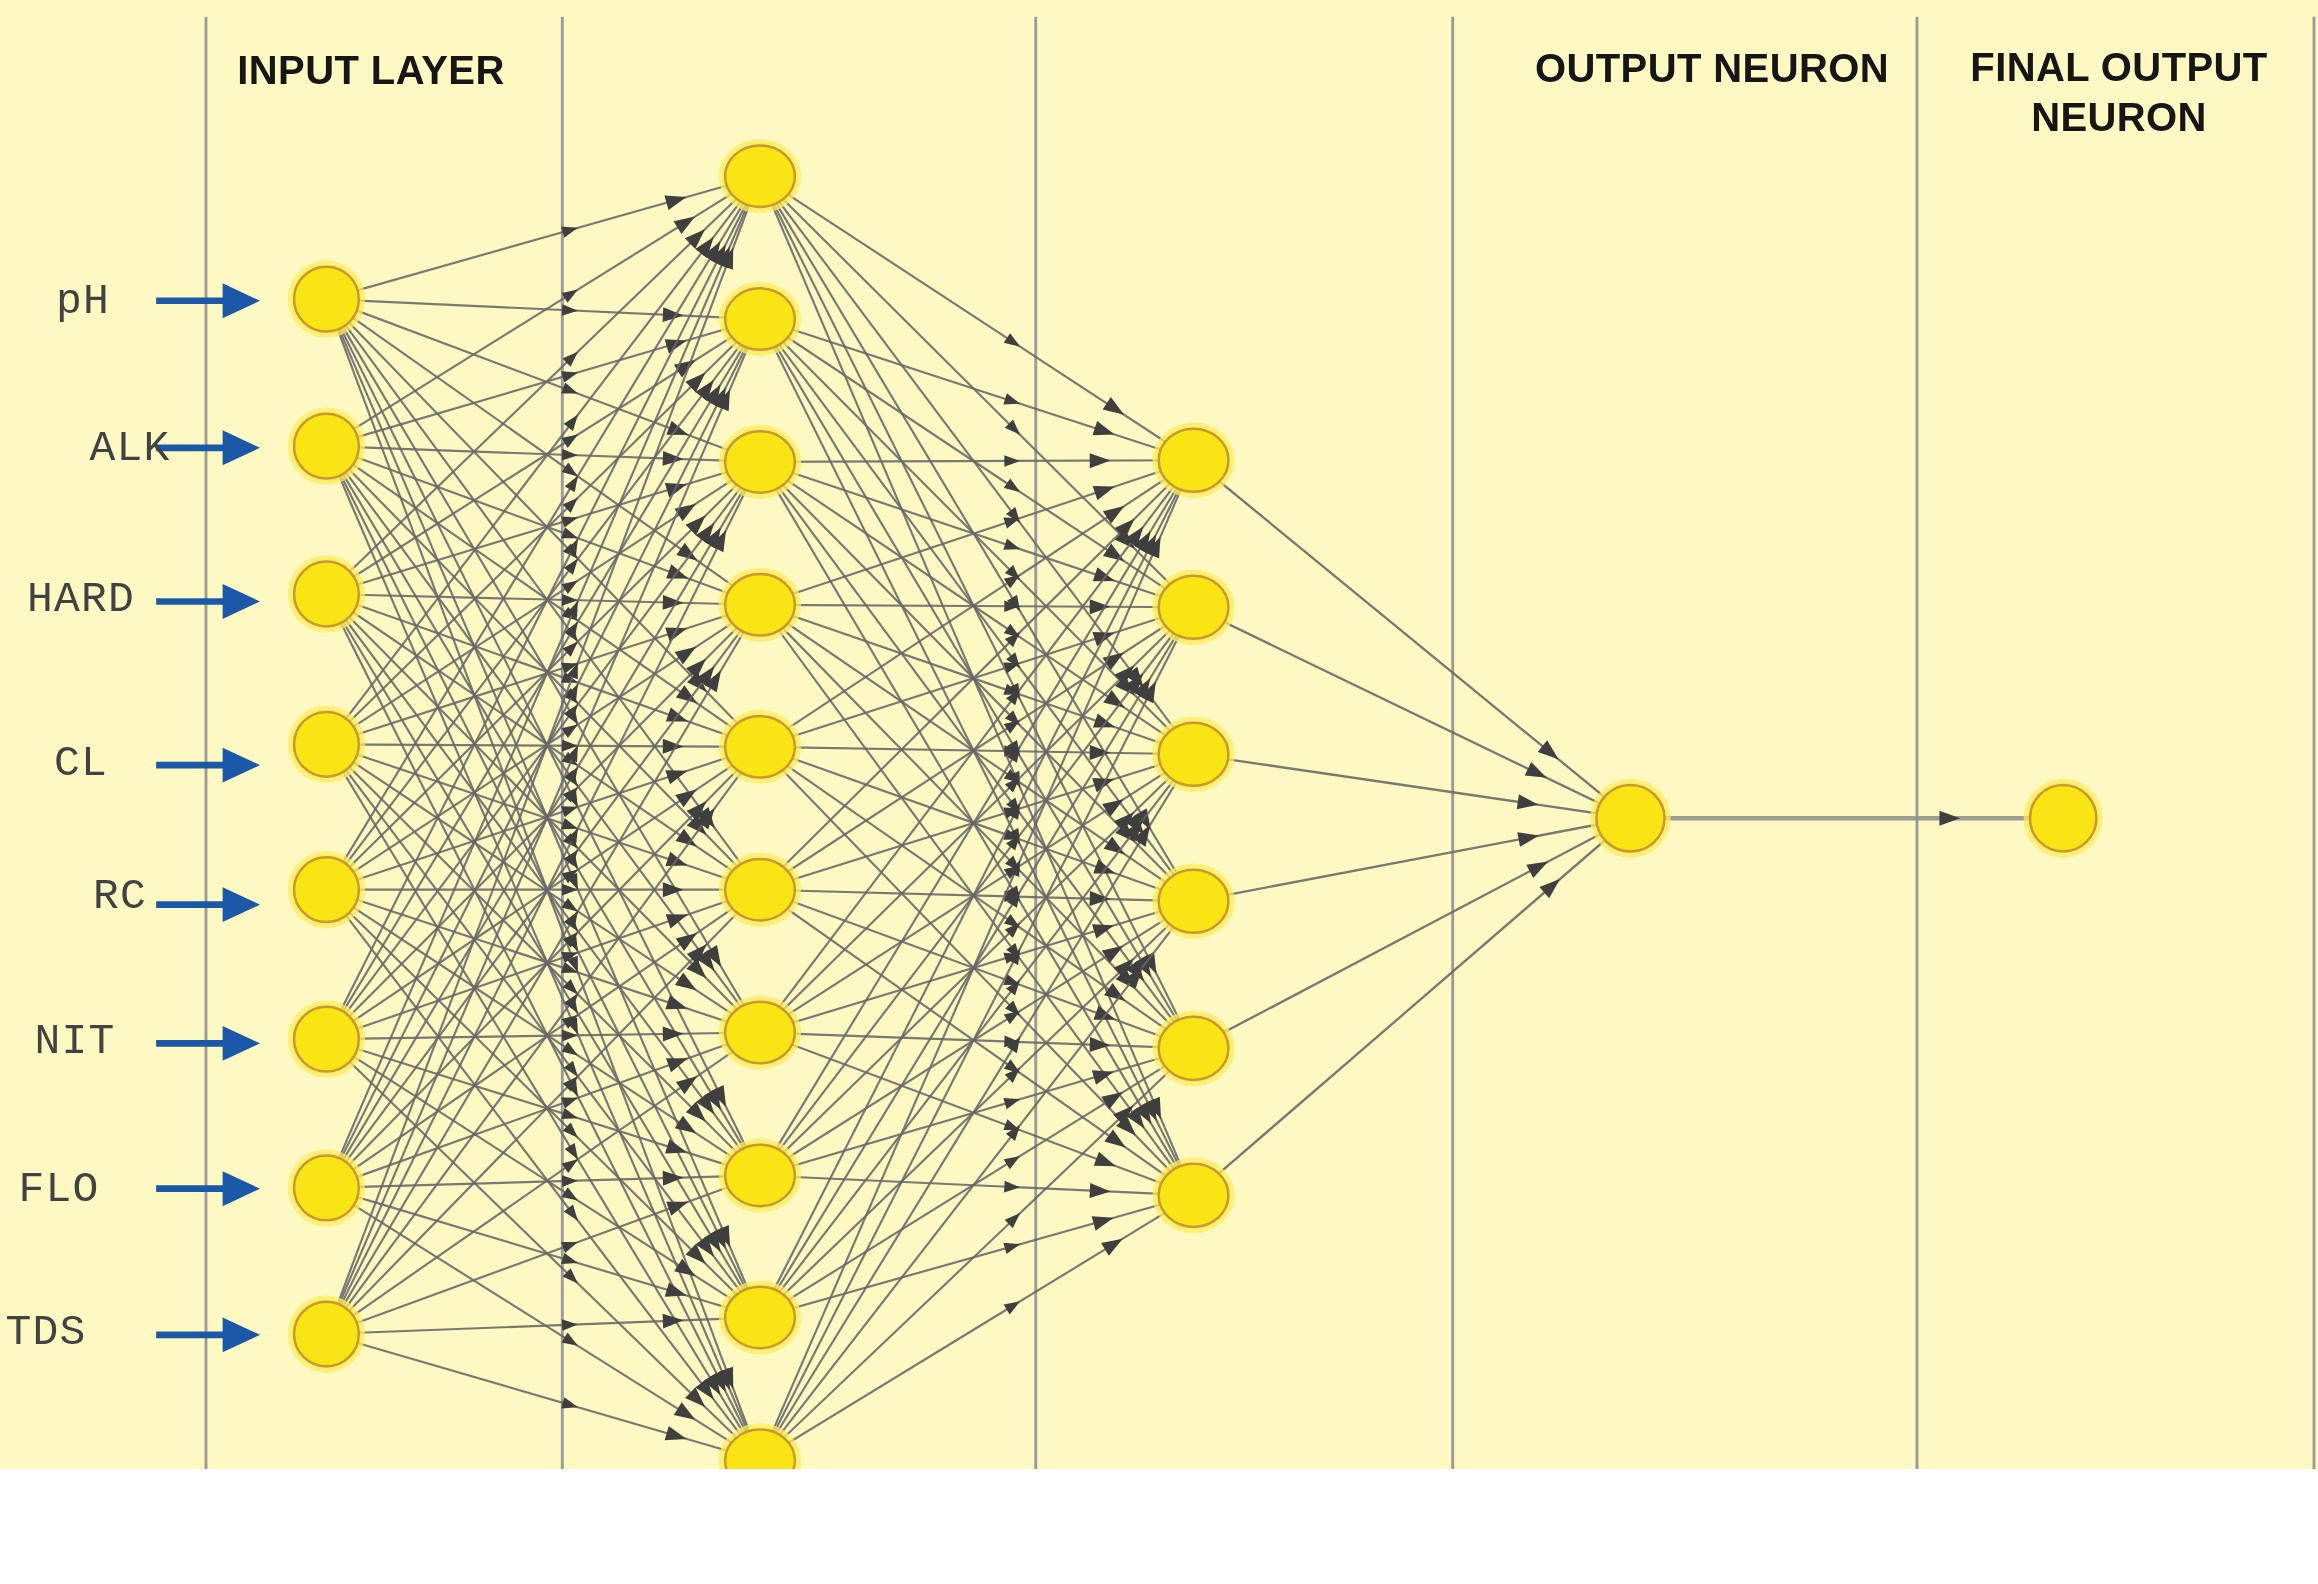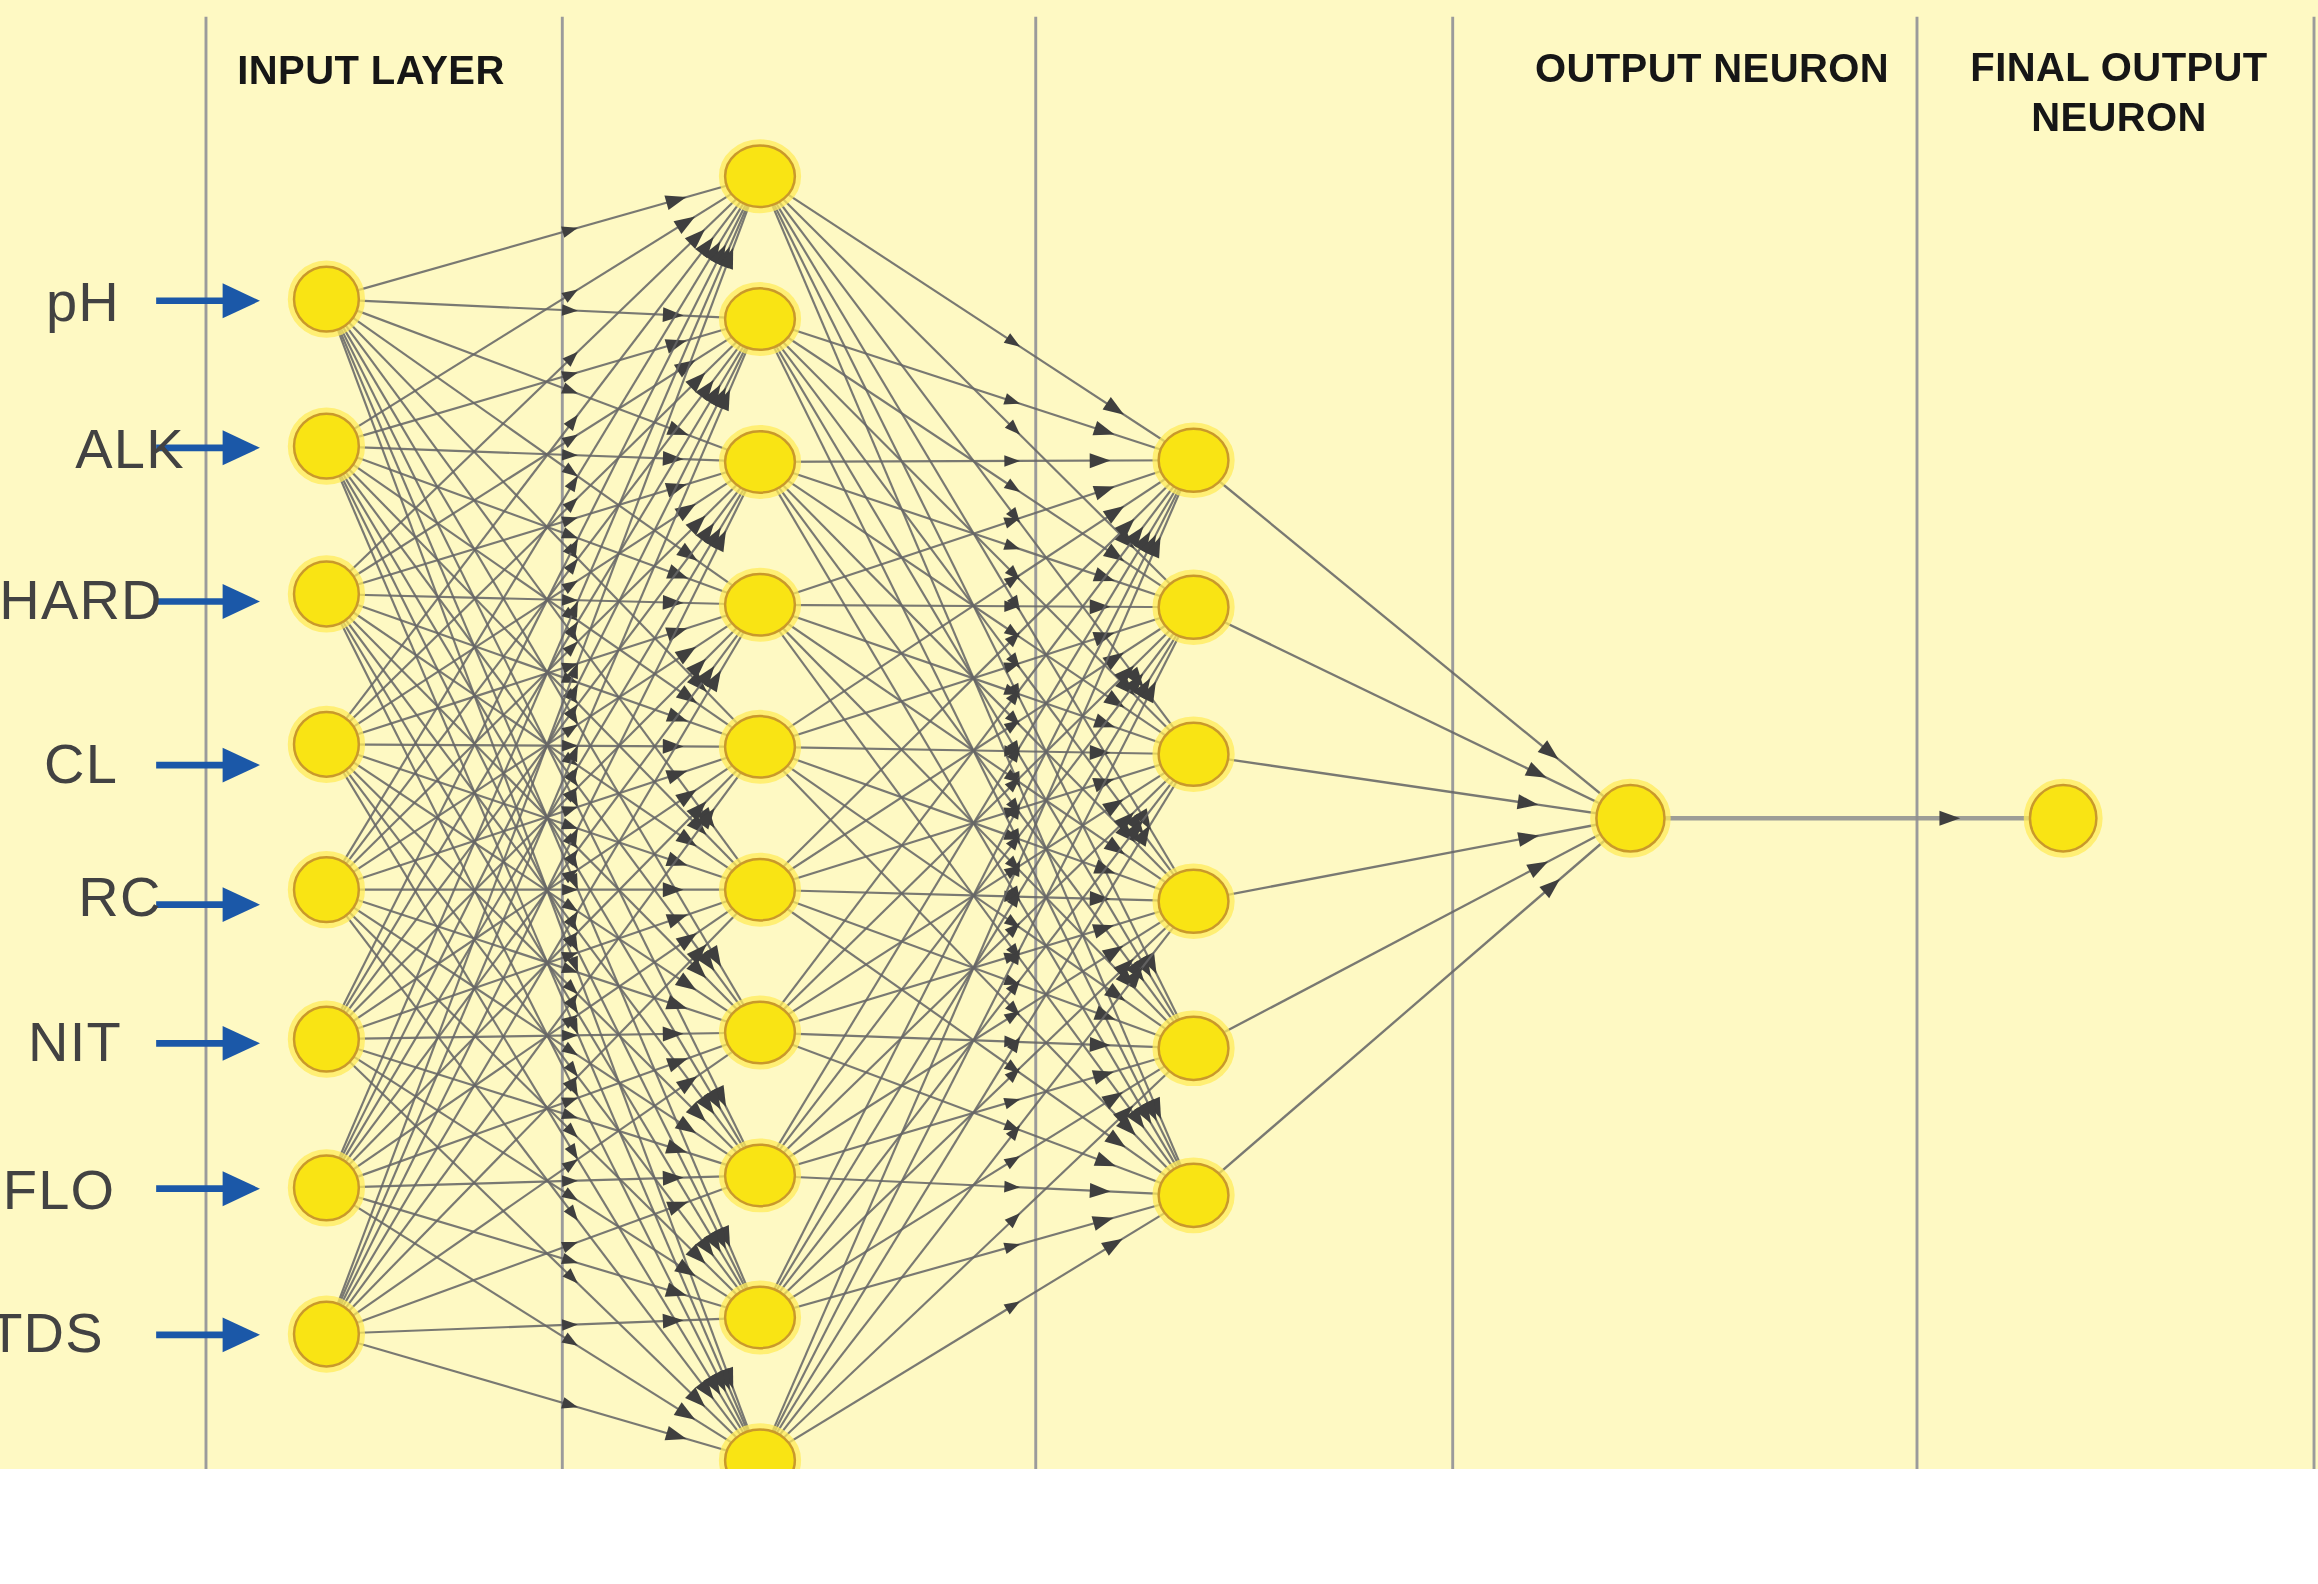--- a/index.html
+++ b/index.html
@@ -34,23 +34,23 @@
     text-align: center;
     line-height: 1.26;
   }
   .col-header.two-line {
     white-space: normal;
     width: 399px;
   }
   .input-label {
     position: absolute;
     transform: translate(-50%, -50%);
-    font-family: Liberation Sans, sans-serif;
+    font-family: Liberation Mono, monospace;
     font-weight: 400;
-    font-size: 56px;
+    font-size: 43px;
     letter-spacing: 1.2px;
     color: #424242;
     white-space: nowrap;
   }
 </style>
 </head>
 <body>
 
 <div id="canvas">
   <svg id="net" viewBox="0 0 2792 1908" xmlns="http://www.w3.org/2000/svg">

